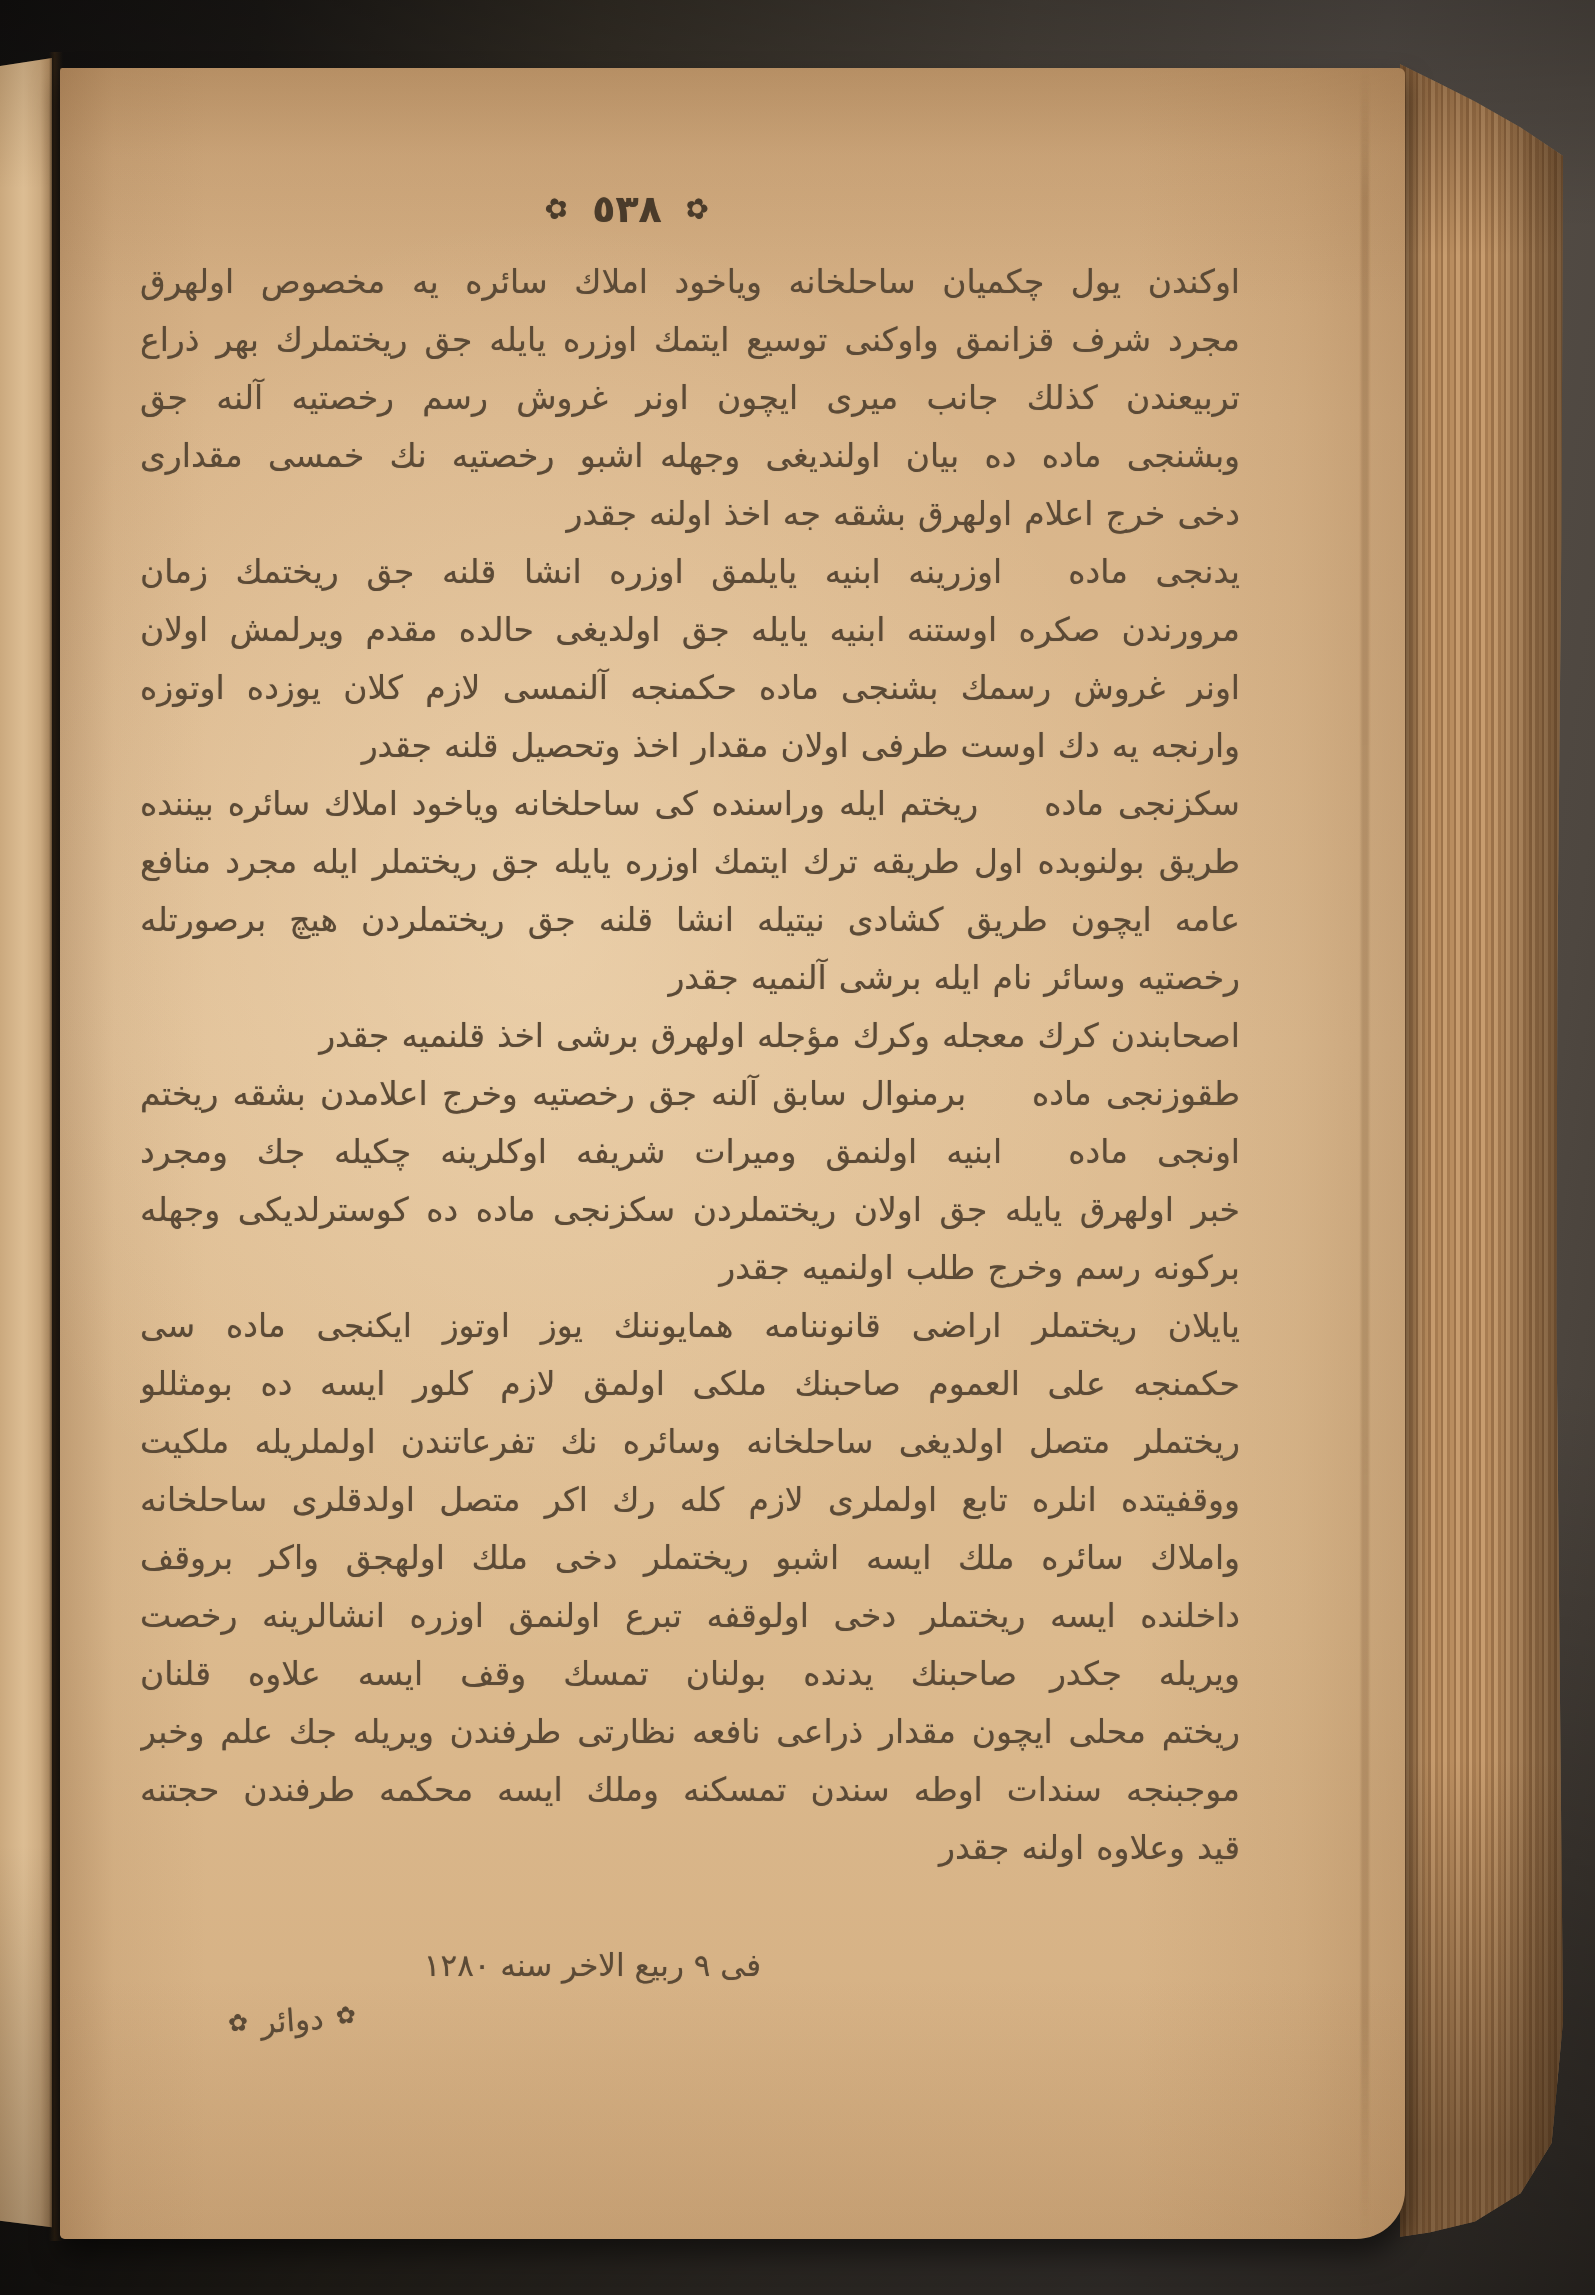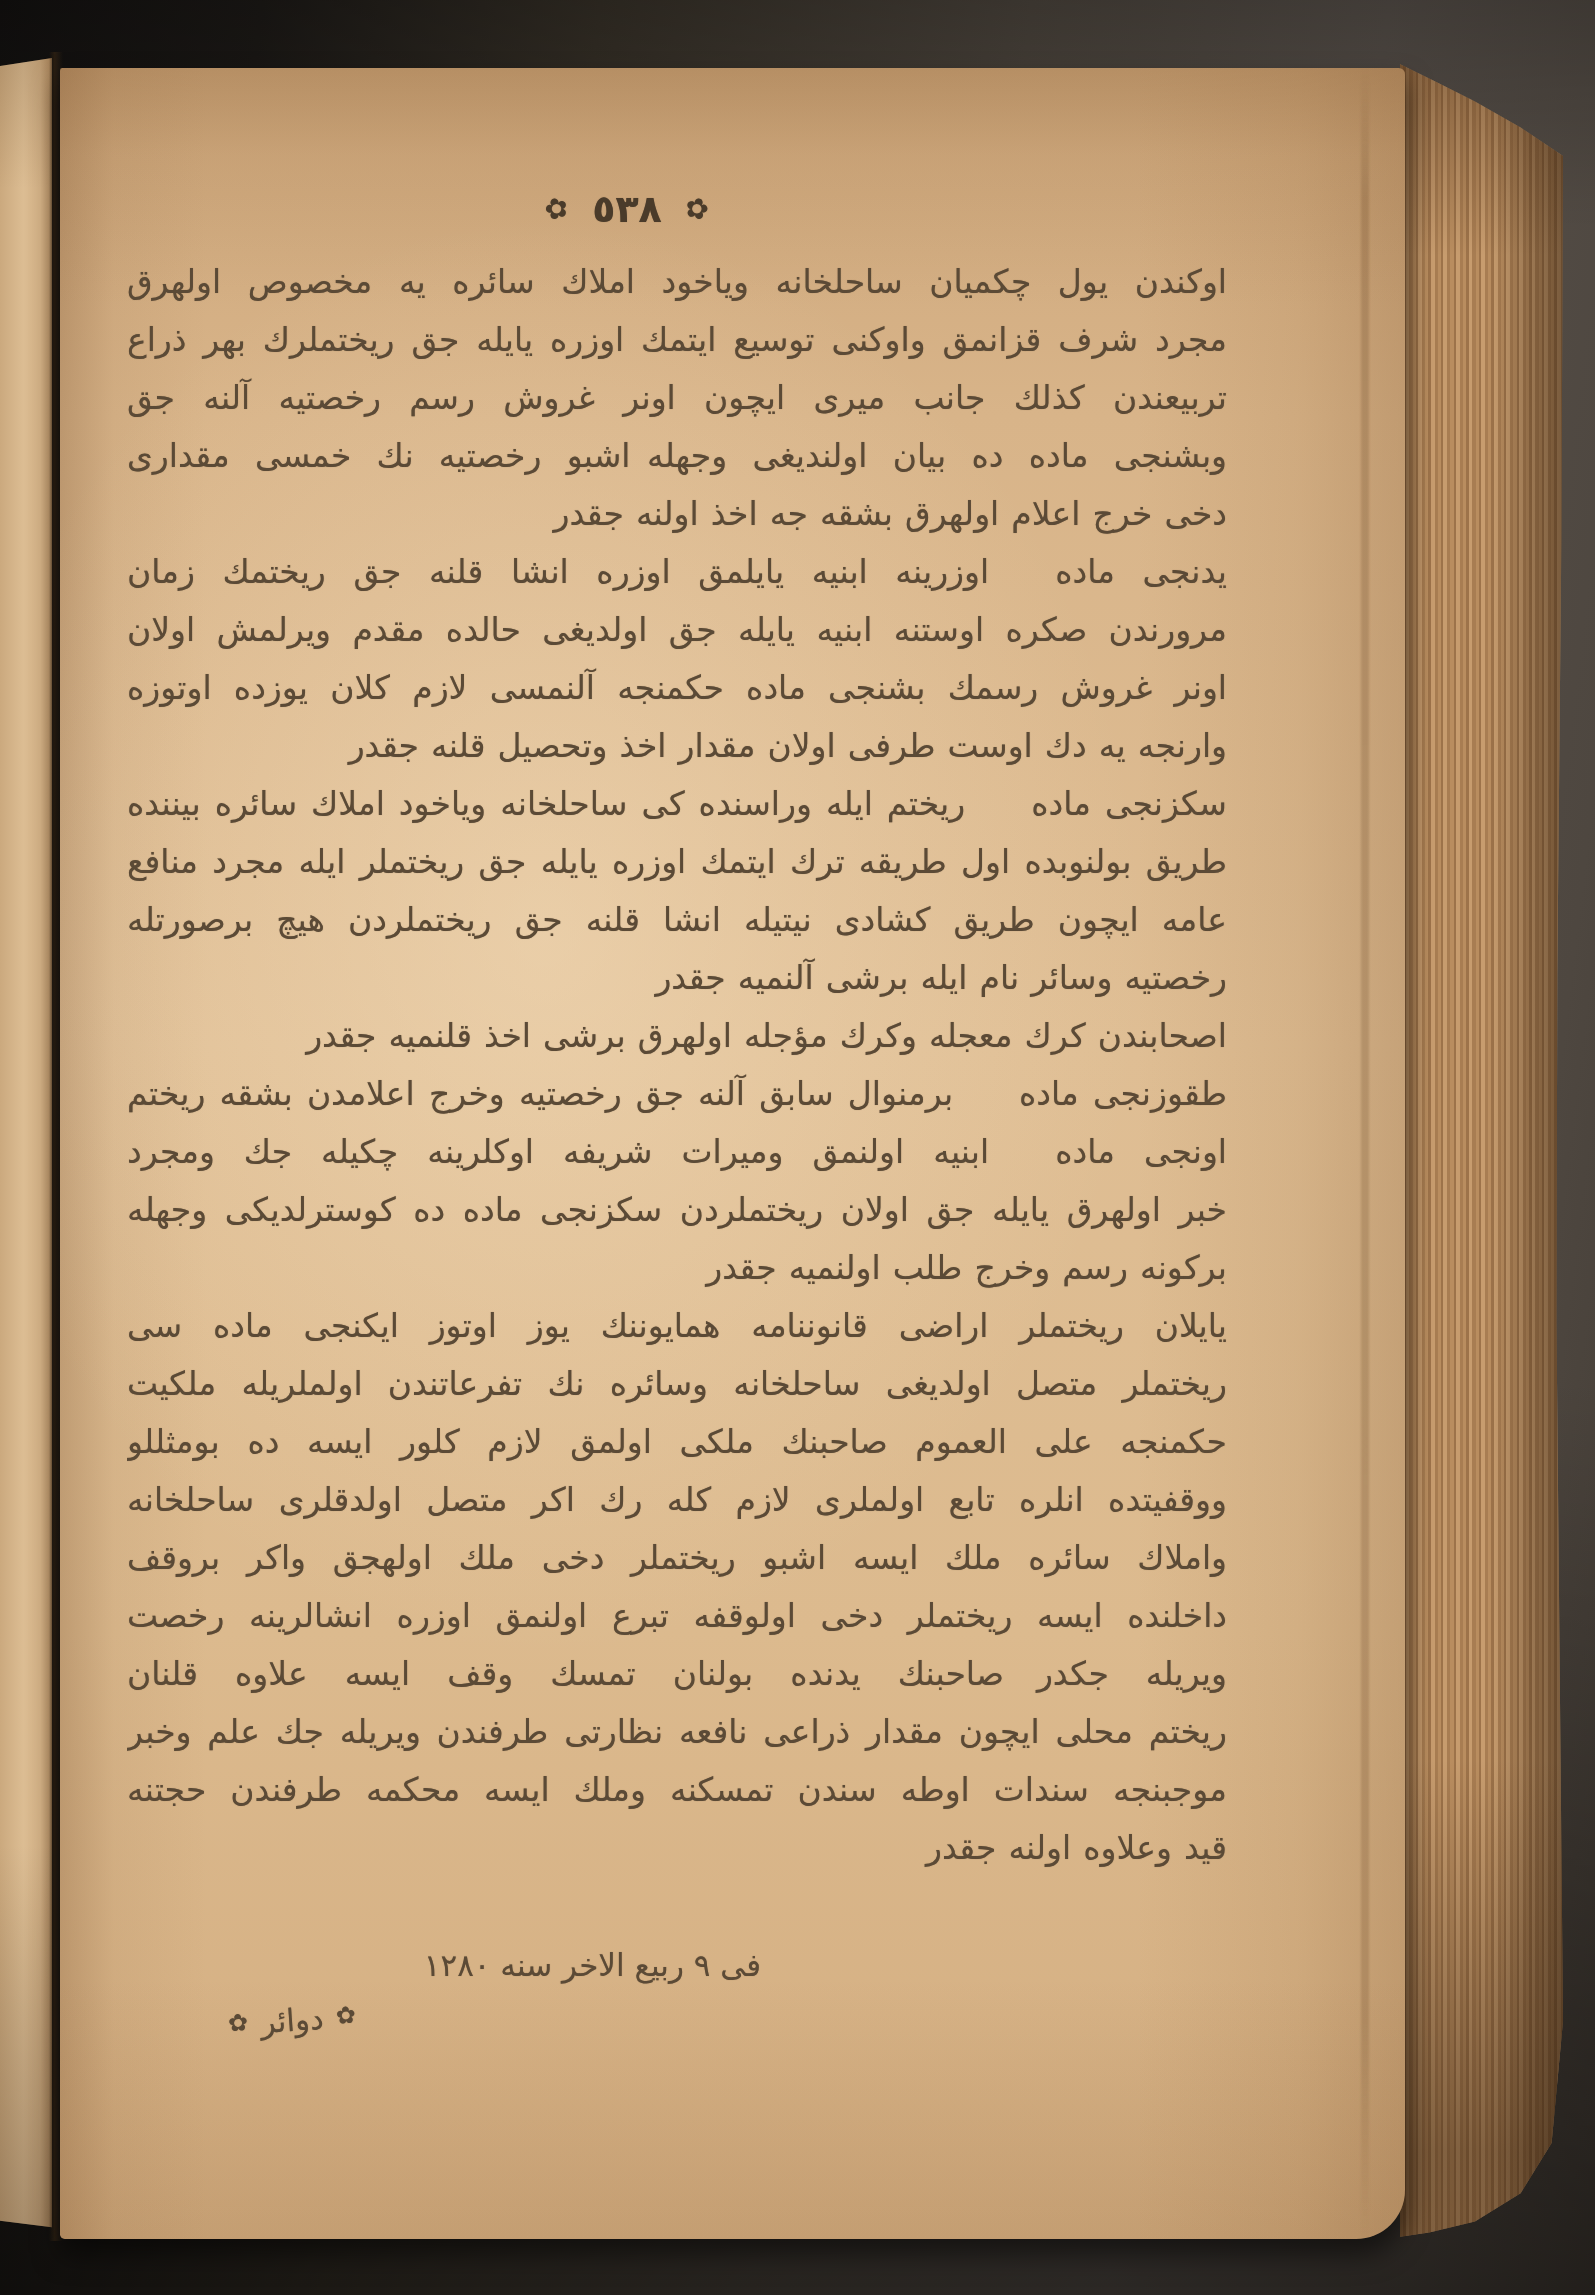--- a/index.html
+++ b/index.html
@@ -66,21 +66,21 @@
   }
   .page-number{
     font-size:38px;font-weight:bold;letter-spacing:4.7px;direction:rtl;
     text-shadow:0 0 0.8px rgba(70,55,38,0.6);
   }
   .ornament{font-size:28px;line-height:1;text-shadow:0 0 0.8px rgba(70,55,38,0.5);}
   .ornament.tilt-l{transform:rotate(-18deg);}
   .ornament.tilt-r{transform:rotate(16deg);}
   
   .textblock{
-    position:absolute;left:67px;top:185px;width:1100px;
+    position:absolute;left:80px;top:185px;width:1100px;
   }
   .line{
     direction:rtl;
     height:58px;
     overflow:hidden;
     font-size:33px;
     line-height:58px;
     color:var(--ink,#5b4a36);
     text-align:justify;
     text-align-last:justify;
@@ -142,22 +142,22 @@
         <div class="line" dir="rtl">سكزنجى ماده  ريختم ايله وراسنده كى ساحلخانه وياخود املاك سائره بيننده</div>
         <div class="line" dir="rtl">طريق بولنوبده اول طريقه ترك ايتمك اوزره يايله جق ريختملر ايله مجرد منافع</div>
         <div class="line" dir="rtl">عامه ايچون طريق كشادى نيتيله انشا قلنه جق ريختملردن هيچ برصورتله</div>
         <div class="line end" dir="rtl">رخصتيه وسائر نام ايله برشى آلنميه جقدر</div>
         <div class="line end" dir="rtl">اصحابندن كرك معجله وكرك مؤجله اولهرق برشى اخذ قلنميه جقدر</div>
         <div class="line" dir="rtl">طقوزنجى ماده  برمنوال سابق آلنه جق رخصتيه وخرج اعلامدن بشقه ريختم</div>
         <div class="line" dir="rtl">اونجى ماده  ابنيه اولنمق وميرات شريفه اوكلرينه چكيله جك ومجرد</div>
         <div class="line" dir="rtl">خبر اولهرق يايله جق اولان ريختملردن سكزنجى ماده ده كوسترلديكى وجهله</div>
         <div class="line end" dir="rtl">بركونه رسم وخرج طلب اولنميه جقدر</div>
         <div class="line" dir="rtl">يايلان ريختملر اراضى قانوننامه همايوننك يوز اوتوز ايكنجى ماده سى</div>
+        <div class="line" dir="rtl">حكمنجه على العموم صاحبنك ملكى اولمق لازم كلور ايسه ده بومثللو</div>
         <div class="line" dir="rtl">ريختملر متصل اولديغى ساحلخانه وسائره نك تفرعاتندن اولملريله ملكيت</div>
-        <div class="line" dir="rtl">حكمنجه على العموم صاحبنك ملكى اولمق لازم كلور ايسه ده بومثللو</div>
         <div class="line" dir="rtl">ووقفيتده انلره تابع اولملرى لازم كله رك اكر متصل اولدقلرى ساحلخانه</div>
         <div class="line" dir="rtl">واملاك سائره ملك ايسه اشبو ريختملر دخى ملك اولهجق واكر بروقف</div>
         <div class="line" dir="rtl">داخلنده ايسه ريختملر دخى اولوقفه تبرع اولنمق اوزره انشالرينه رخصت</div>
         <div class="line" dir="rtl">ويريله جكدر صاحبنك يدنده بولنان تمسك وقف ايسه علاوه قلنان</div>
         <div class="line" dir="rtl">ريختم محلى ايچون مقدار ذراعى نافعه نظارتى طرفندن ويريله جك علم وخبر</div>
         <div class="line" dir="rtl">موجبنجه سندات اوطه سندن تمسكنه وملك ايسه محكمه طرفندن حجتنه</div>
         <div class="line end" dir="rtl">قيد وعلاوه اولنه جقدر</div>
       </div>
 
     <div class="date-line">فى ٩ ربيع الاخر سنه ١٢٨٠</div>

